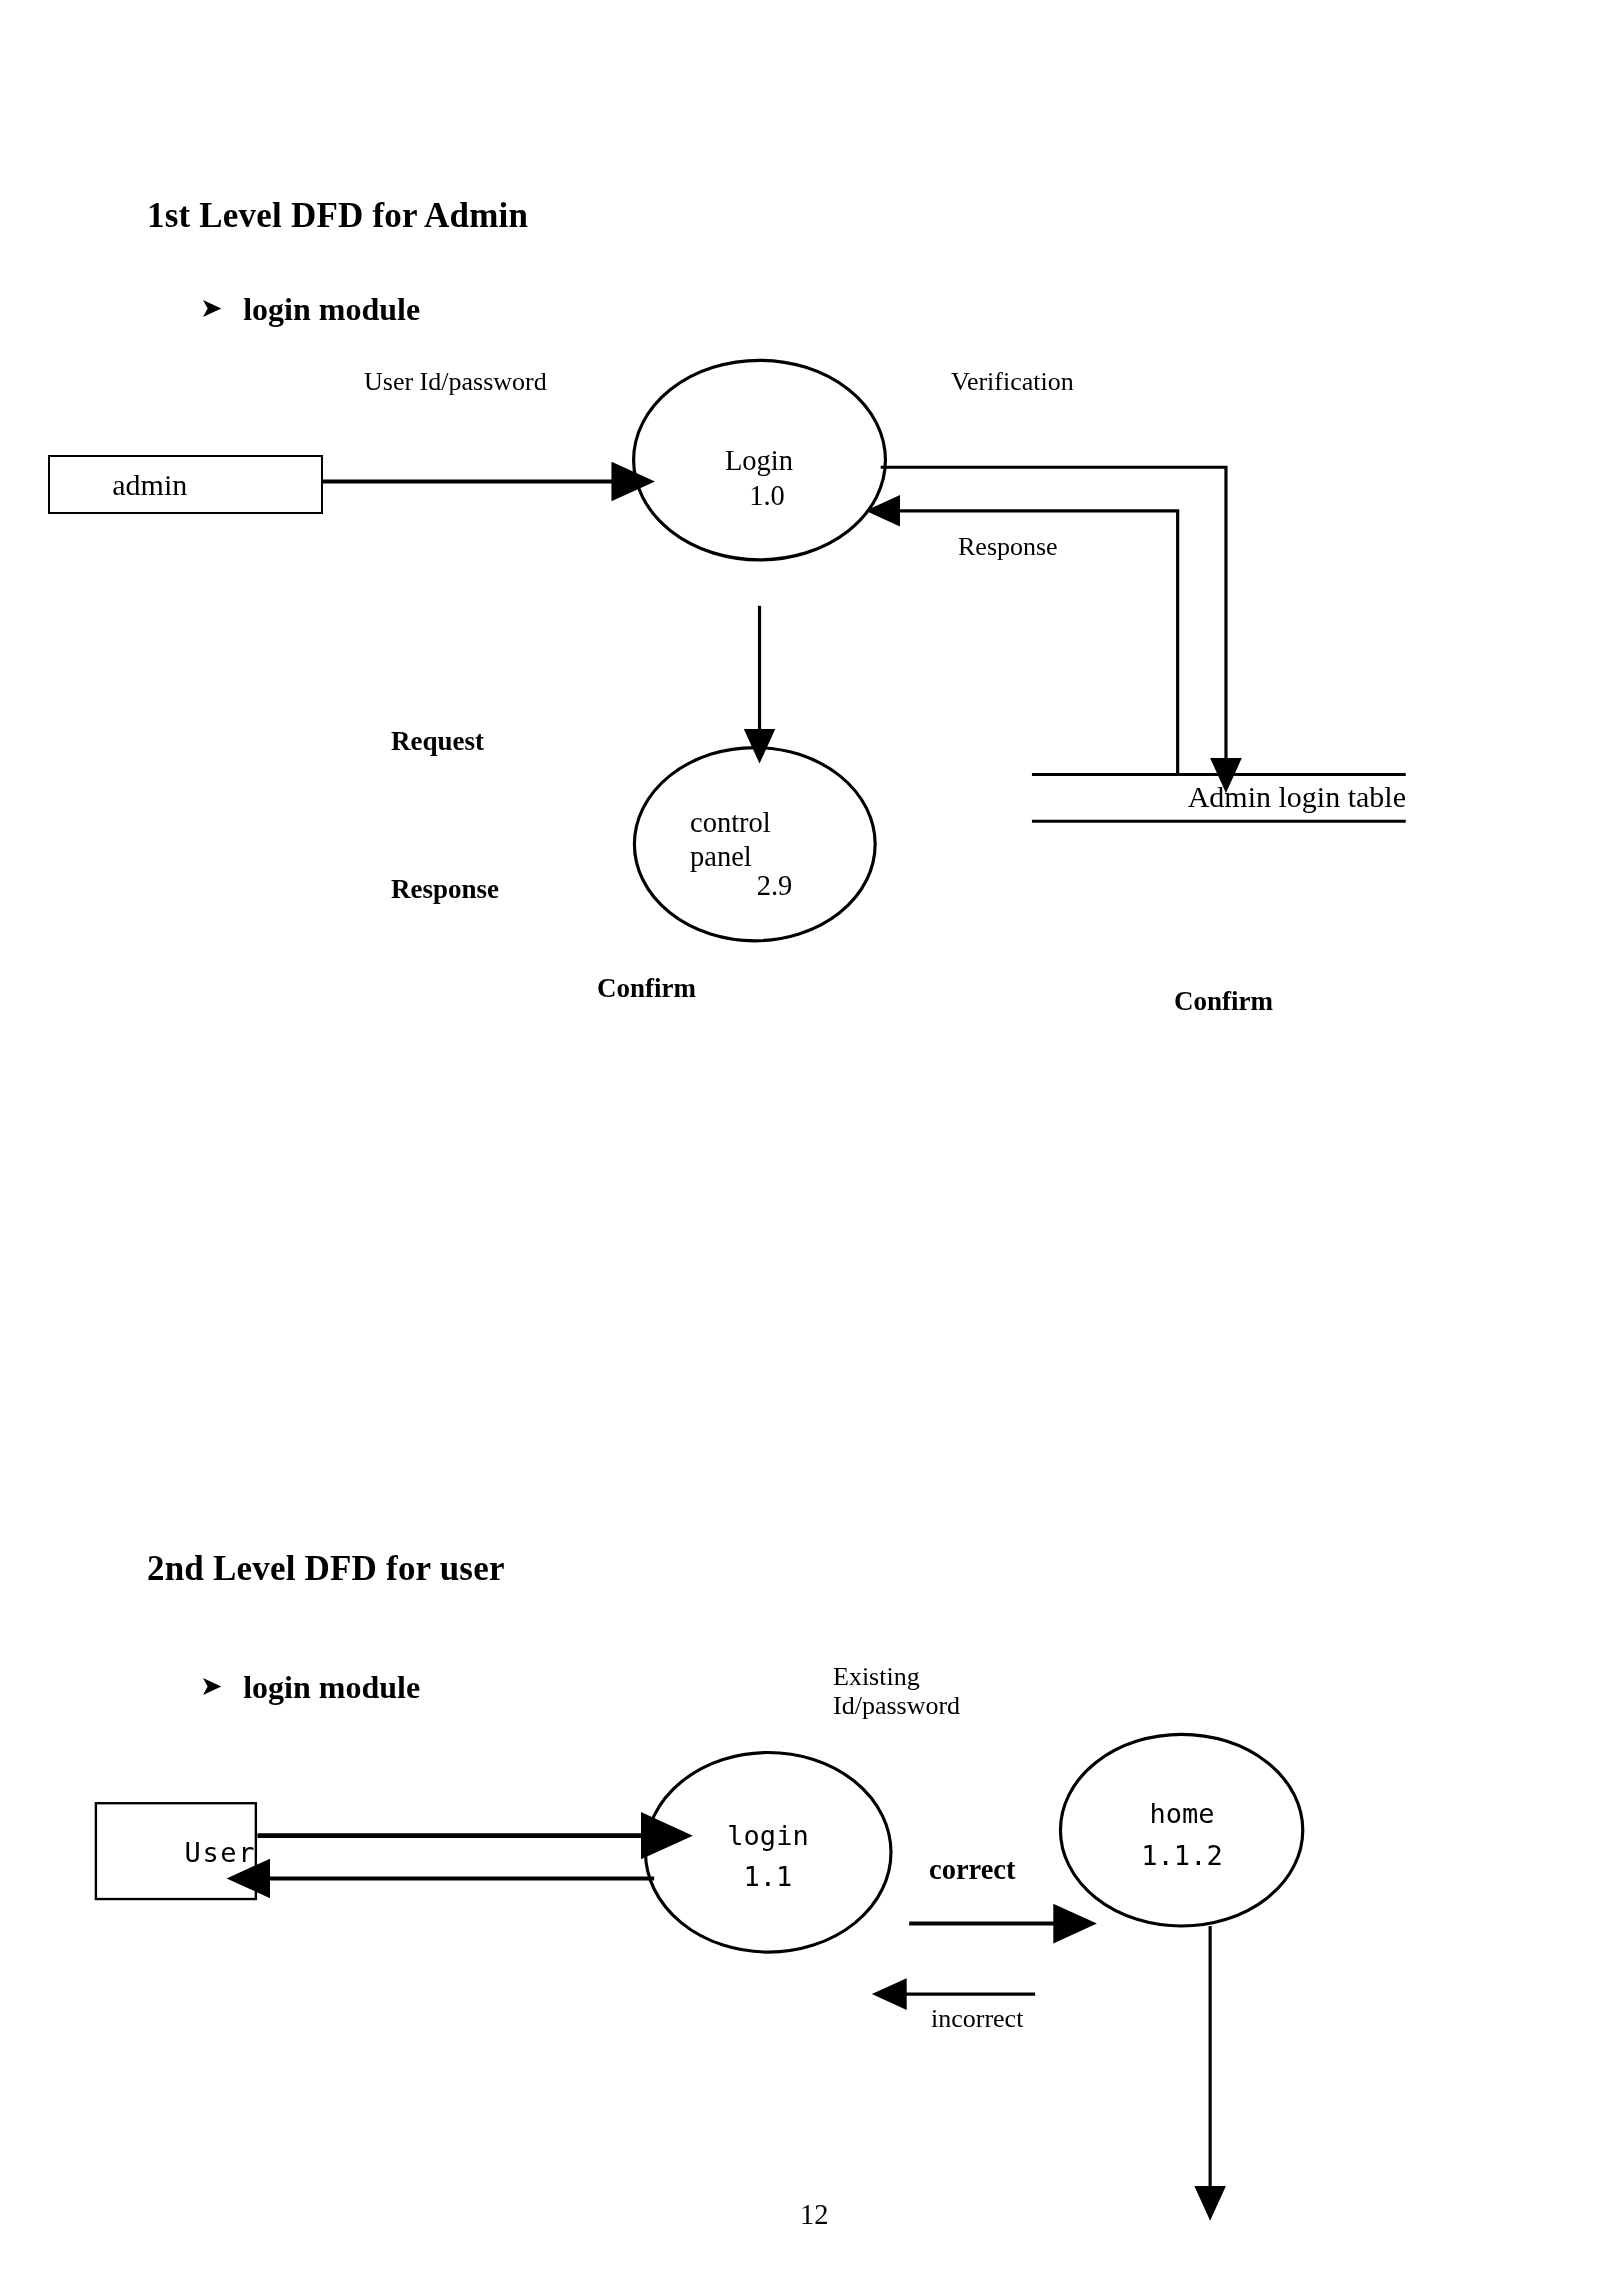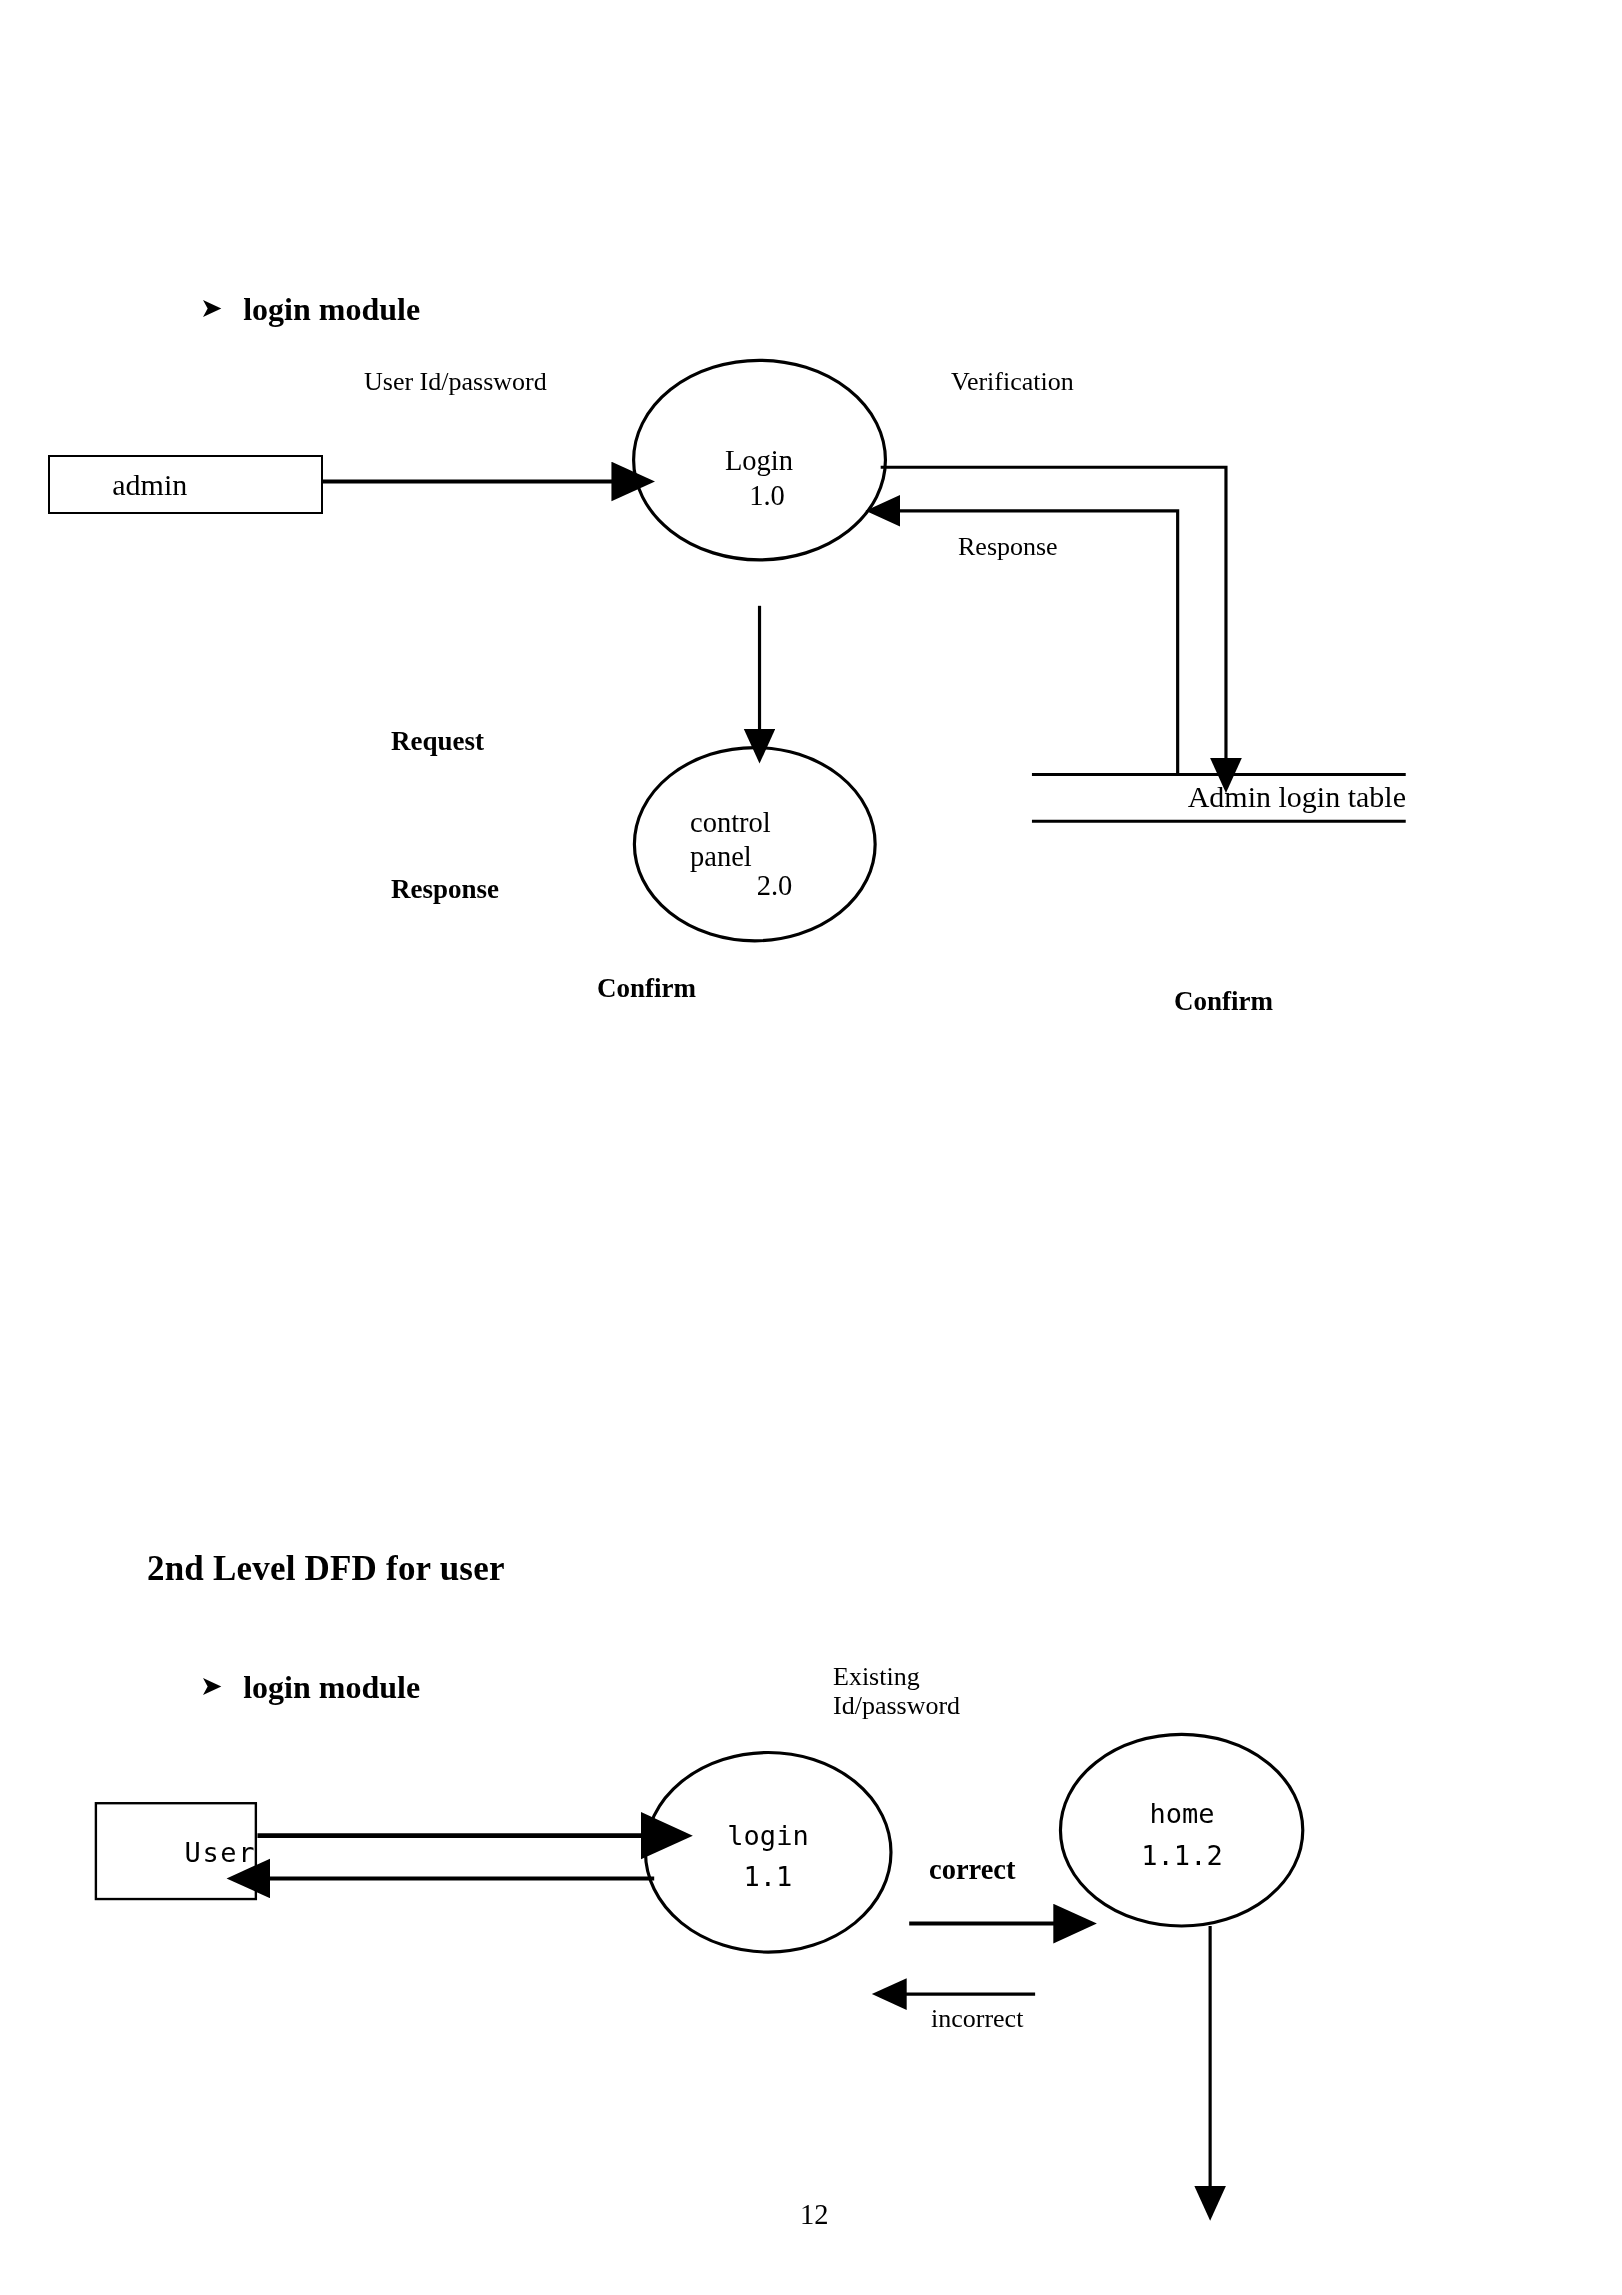--- a/index.html
+++ b/index.html
@@ -168,20 +168,21 @@
 
     <line x1="826" y1="2372" x2="335" y2="2372" stroke="#000000" stroke-width="5" marker-end="url(#arrowL)"></line>
 
     <line x1="1148" y1="2429" x2="1336" y2="2429" stroke="#000000" stroke-width="5" marker-end="url(#arrowR)"></line>
 
     <line x1="1307" y1="2518" x2="1140" y2="2518" stroke="#000000" stroke-width="4" marker-end="url(#arrowL)"></line>
 
     <line x1="1528" y1="2432" x2="1528" y2="2765" stroke="#000000" stroke-width="4" marker-end="url(#arrowD)"></line>
   </svg>
 
+  <div class="abs heading" style="left:147px; top:196px;">1st Level DFD for Admin</div>
 
   <div class="abs bullet-row" style="left:200px; top:291px;">
     <span class="bullet-glyph">➤</span>
     <span class="bullet-text">login module</span>
   </div>
 
   <div class="abs ext-box" style="left:48px; top:455px; width:275px; height:59px;padding-left:48px;">
     <span class="ext-box-label-serif">admin</span>
   </div>
 
@@ -197,21 +198,21 @@
 
   <div class="abs label-bold" style="left:597px; top:973px;">Confirm</div>
 
   <div class="abs label-bold" style="left:1174px; top:986px;">Confirm</div>
 
   <div class="proc-text proc-serif" style="left:680px; top:444px; width:158px;">Login</div>
   <div class="proc-text proc-serif" style="left:688px; top:479px; width:158px;">1.0</div>
 
   <div class="proc-text proc-left" style="left:690px; top:806px; width:190px;">control
 panel</div>
-  <div class="proc-text proc-serif" style="left:727px; top:869px; width:95px;">2.0</div>
+  <div class="proc-text proc-serif" style="left:727px; top:869px; width:95px;">2.9</div>
 
   <div class="abs store-label" style="left:1032px; top:780px; width:374px;">Admin login table</div>
 
   <div class="abs heading" style="left:147px; top:1549px;">2nd Level DFD for user</div>
 
   <div class="abs bullet-row" style="left:200px; top:1669px;">
     <span class="bullet-glyph">➤</span>
     <span class="bullet-text">login module</span>
   </div>
 

